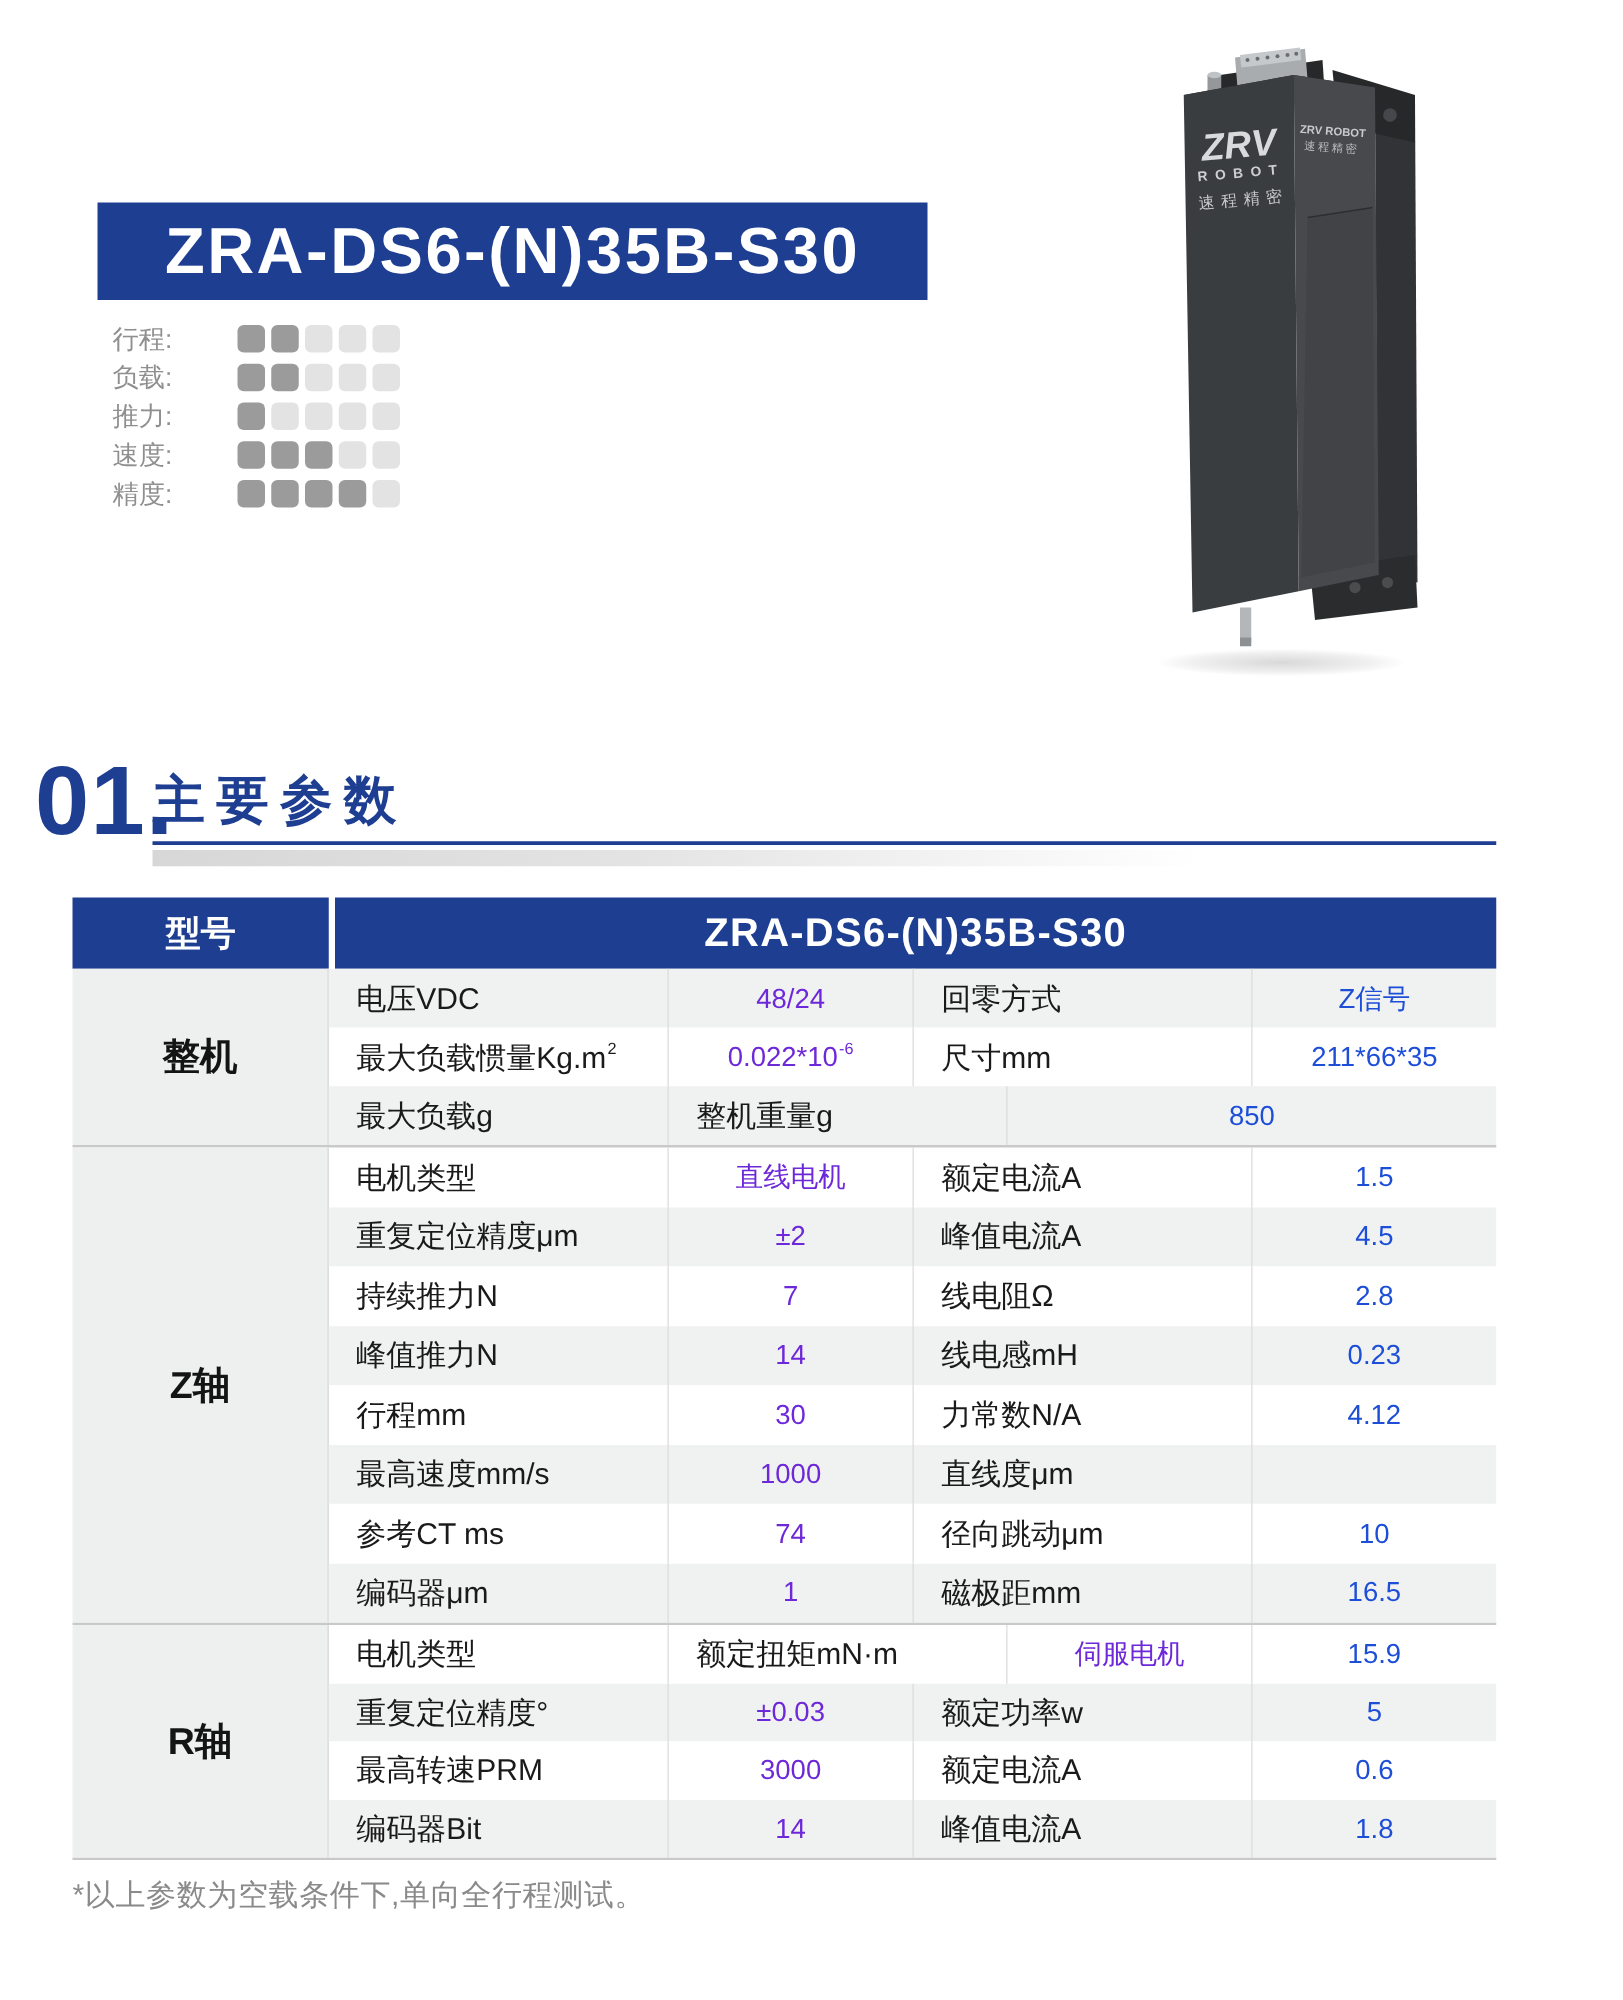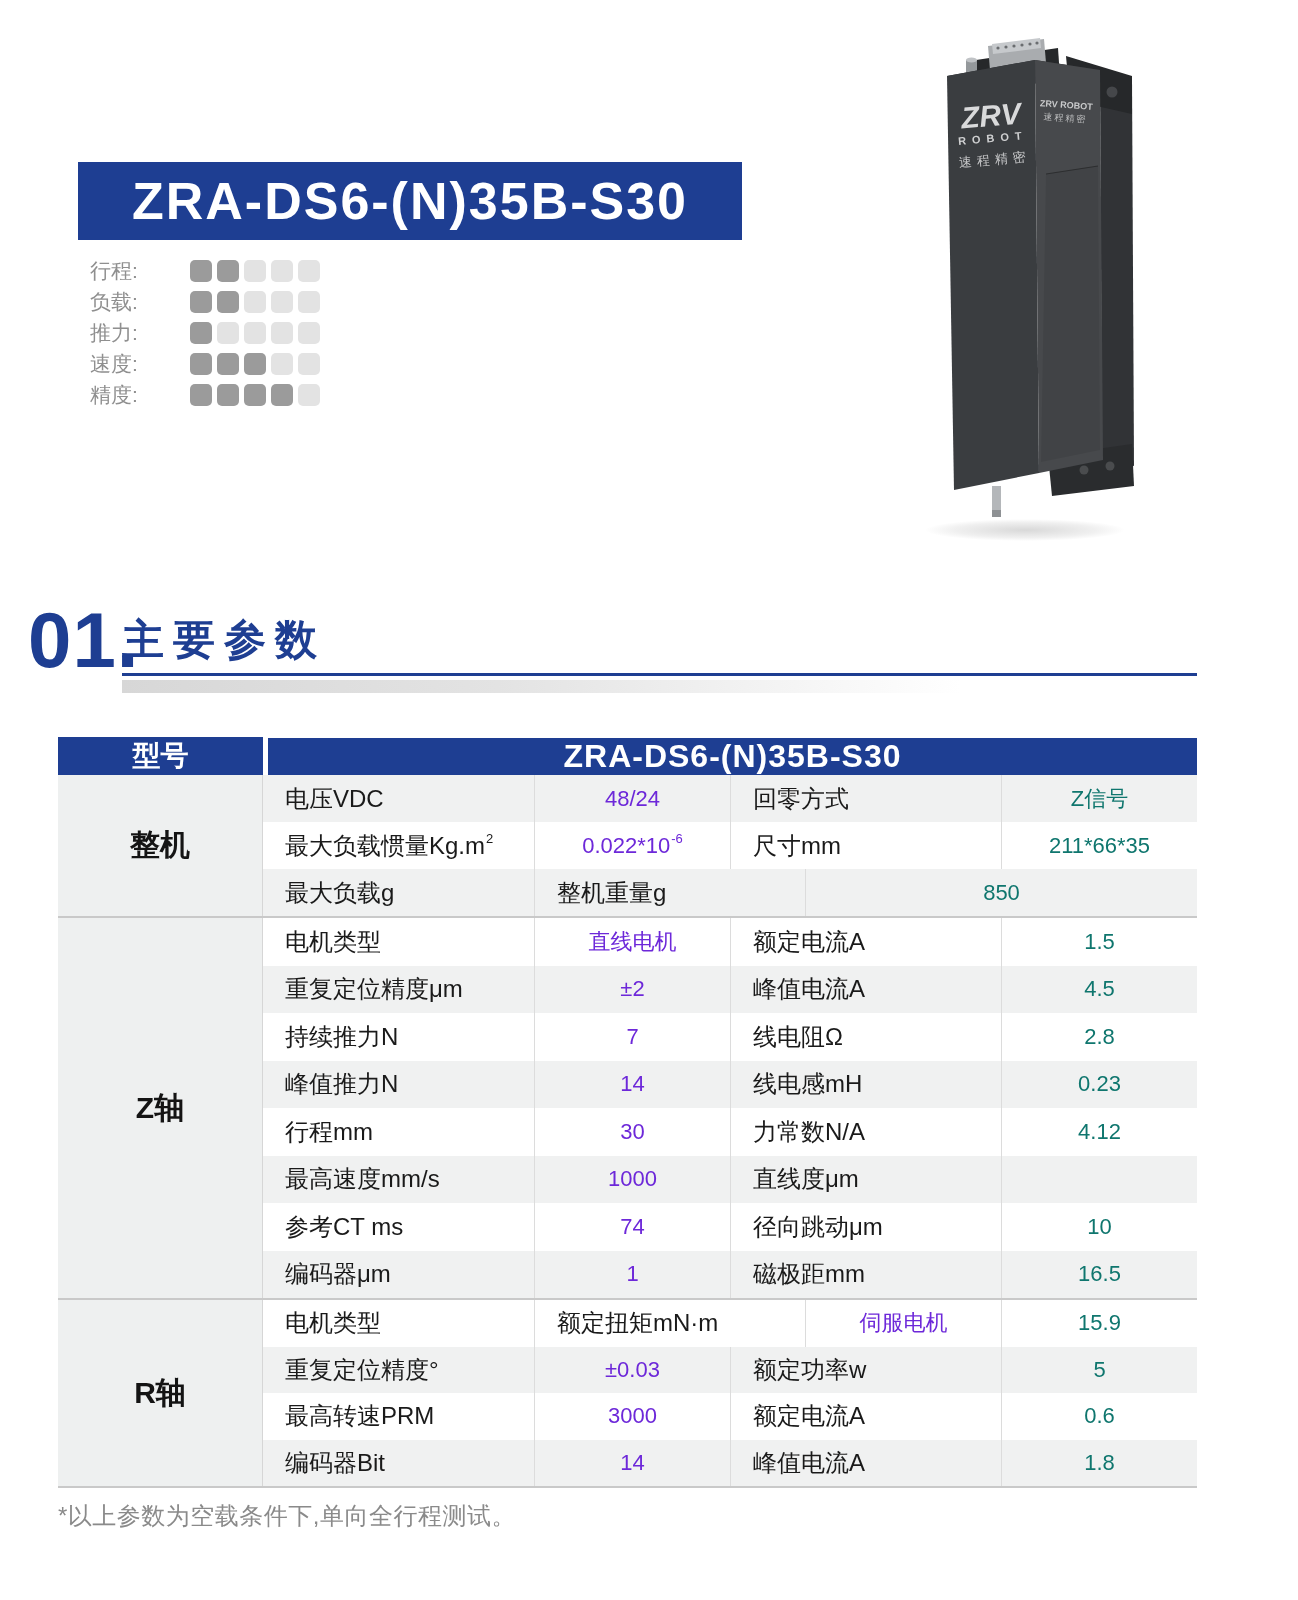--- a/index.html
+++ b/index.html
@@ -41,21 +41,21 @@
     font-size:42px; letter-spacing:9px; white-space:nowrap;
   }
   .sec-line { position:absolute; left:122px; top:673px; width:1075px; height:3px; background:#1e3e92; }
   .sec-grad {
     position:absolute; left:122px; top:680px; width:1075px; height:13px;
     background:linear-gradient(to right,#d7d7d7 0%, #e3e3e3 35%, rgba(230,230,230,0) 78%);
   }
 
   
   .spec-table { position:absolute; left:58px; top:718px; width:1139px; }
-  .thead { display:flex; height:57px;align-items:flex-end; }
+  .thead { display:flex; height:57px; }
   .th-model {
     width:205px; background:#1e3e92; color:#ffffff; font-weight:bold; font-size:28px;
     display:flex; align-items:center; justify-content:center;
   }
   .th-value {
     flex:1; margin-left:5px; background:#1e3e92; color:#ffffff; font-weight:bold;
     font-size:32px; letter-spacing:1px; display:flex; align-items:center; justify-content:center;
   }
   .tbody { border-bottom:2px solid #c9c9c9; }
   .sec-block { display:flex; }
@@ -68,21 +68,21 @@
   .rows { flex:1; }
   .row { display:flex; height:47px; }
   .sec-block:nth-child(2) .row { height:47.5px; }
   .sec-block:nth-child(3) .row { height:46.5px; }
   .row.stripe { background:#f0f1f1; }
   .cell { display:flex; align-items:center; font-size:24px; color:#1a1a1a; }
   .cell.param { padding-left:22px; }
   .cell.p1 { width:272px; border-right:1px solid #dcdcdc;text-align:right; }
   .cell.v1 { width:196px; border-right:1px solid #dcdcdc; justify-content:center; font-size:22px; color:#6d28d9; }
   .cell.p2 { width:271px; border-right:1px solid #dcdcdc; }
-  .cell.v2 { flex:1; justify-content:center; font-size:22px; color:#0f766e; }
+  .cell.v2 { flex:1; justify-content:center; font-size:22px; color:#1d4ed8; }
   .cell sup { font-size:13px; line-height:1; transform:translateY(-7px); margin-left:1px; }
 
   
   .footnote {
     position:absolute; left:58px; top:1500px; color:#8a8a8a; font-size:24px;
     letter-spacing:0.5px;
   }
 </style>
 </head>
 <body>

